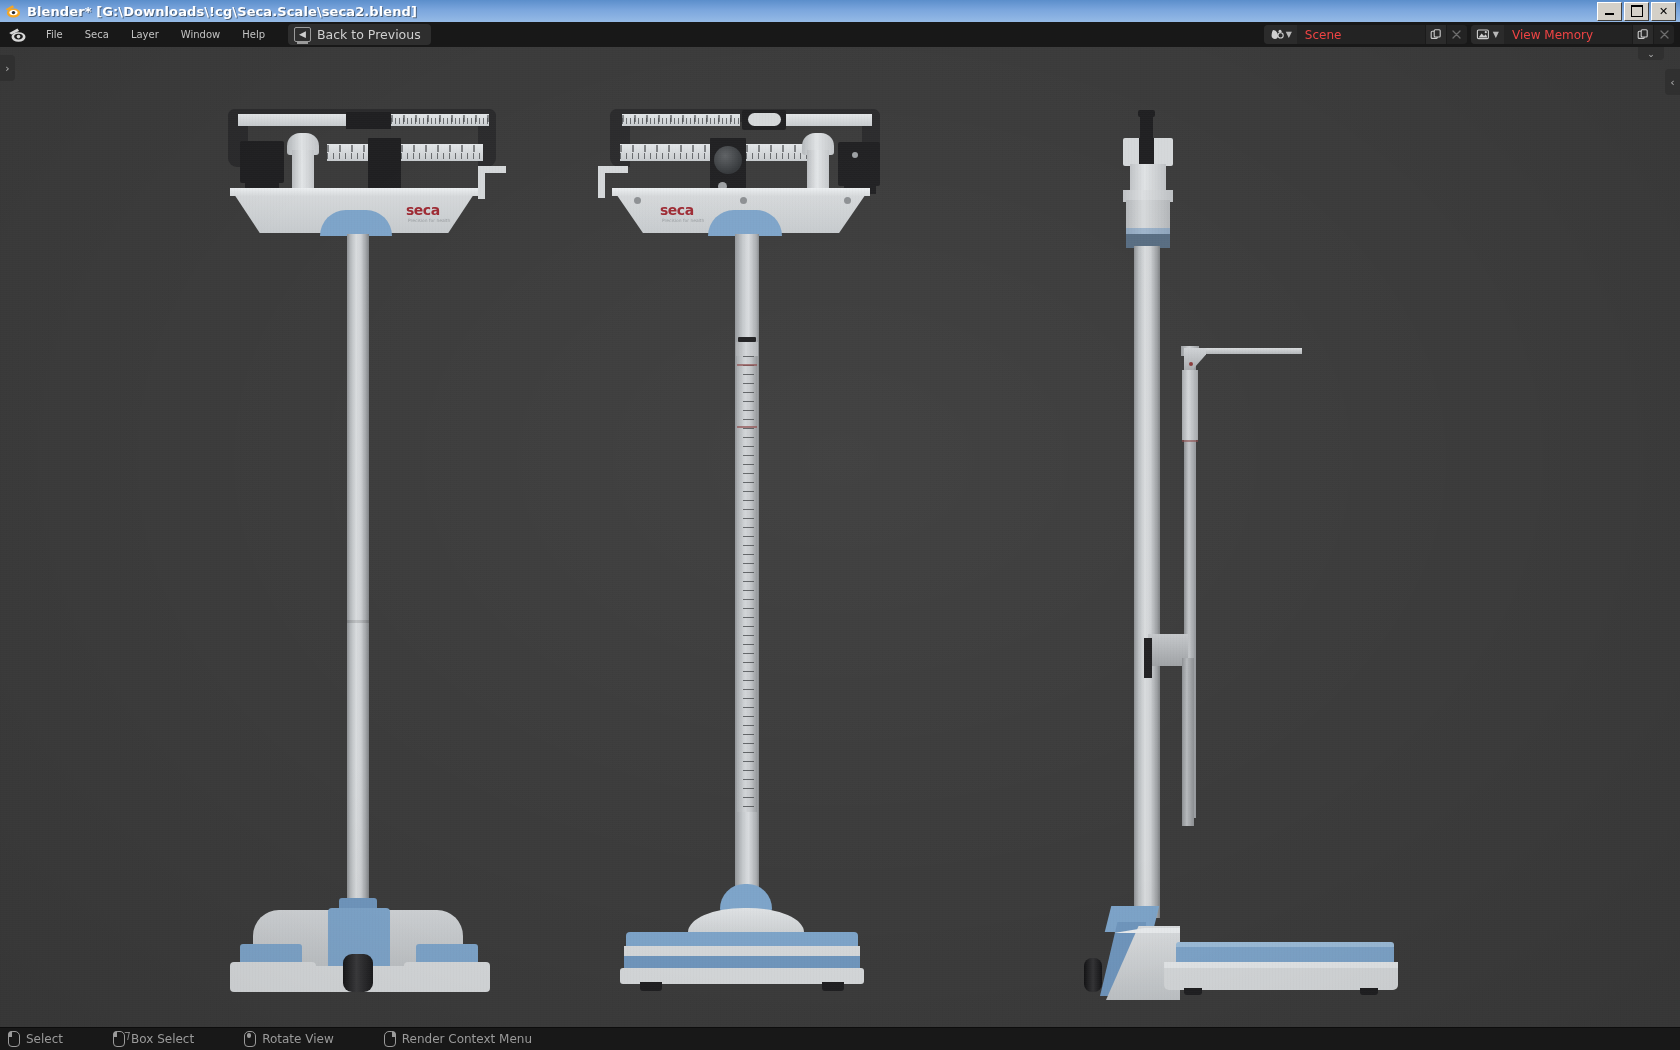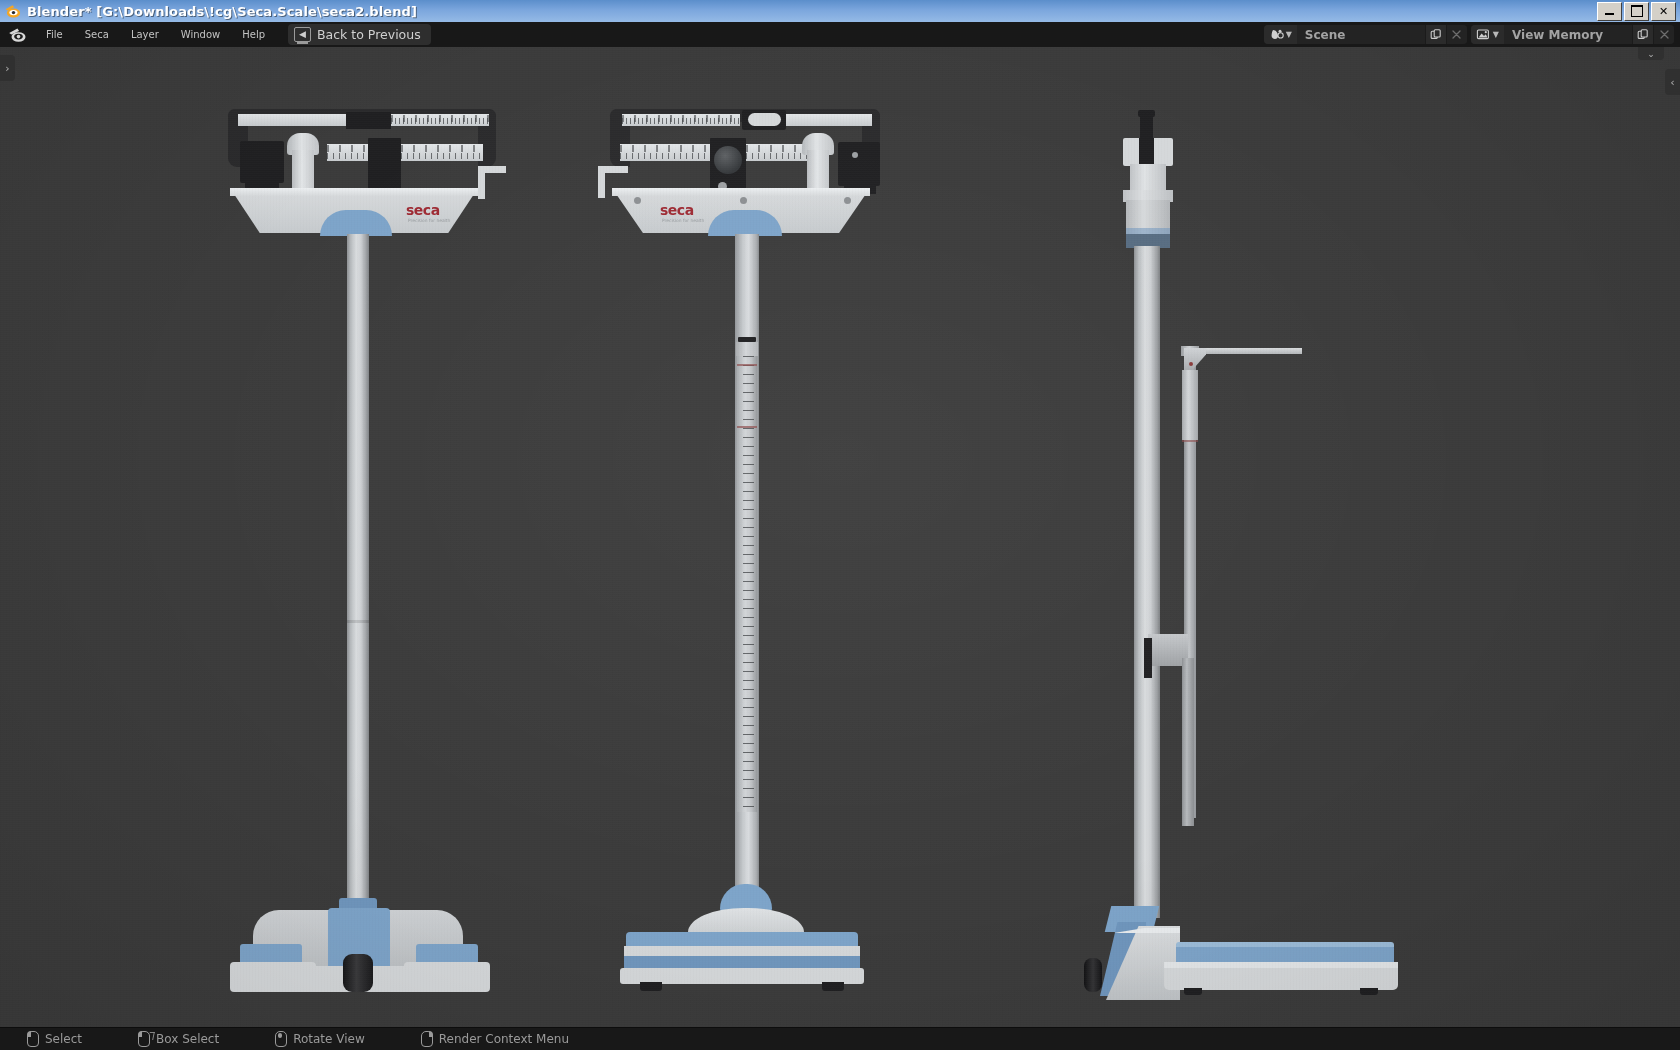--- a/index.html
+++ b/index.html
@@ -37,21 +37,21 @@
   .scr-ico{width:15px;height:13px;border:1px solid #9a9a9a;border-radius:2px;position:relative;
     display:flex;align-items:center;justify-content:center;}
   .scr-ico:after{content:"";position:absolute;left:2px;right:2px;bottom:-3px;height:2px;background:#9a9a9a;}
   .scr-ico .arr{color:#cfcfcf;font-size:9px;line-height:9px;}
 
   .topbar-right{margin-left:auto;display:flex;align-items:center;gap:0;padding-right:6px;}
   .field{display:flex;align-items:center;height:19px;background:#232323;border-radius:4px;
     margin-left:4px;overflow:hidden;}
   .field .ico-btn{display:flex;align-items:center;gap:2px;padding:0 5px;height:100%;
     background:#2b2b2b;}
-  .field .nm{color:#a3a3a3;font-size:12px;padding:0 8px 0 8px;min-width:112px;white-space:nowrap;font-weight:bold;}
+  .field .nm{color:#ef4444;font-size:12px;padding:0 8px 0 8px;min-width:112px;white-space:nowrap;}
   .field .btn-sq{width:20px;height:19px;background:#2b2b2b;display:flex;align-items:center;
     justify-content:center;border-left:1px solid #1b1b1b;}
   .field .btn-sq.ghost{background:#232323;}
   .caret{color:#b9b9b9;font-size:8px;line-height:8px;}
 
   
   .viewport{position:absolute;left:0;top:47px;width:1680px;height:981px;
     background:#3b3b3b;overflow:hidden;}
   .vp-noise{position:absolute;inset:0;
     background-image:
@@ -94,21 +94,21 @@
 
   
   .tape{background:linear-gradient(to right,#a7abae,#d2d5d8 40%,#c6c9cc 65%,#96999c);}
   .tape-ticks{position:absolute;left:28%;right:14%;top:0;bottom:0;
     background-image:repeating-linear-gradient(to bottom,rgba(70,73,76,.8) 0 1px,transparent 1px 9px);}
 
   
   .statusbar{position:absolute;left:0;bottom:0;width:1680px;height:22px;background:#181818;
     display:flex;align-items:center;border-top:1px solid #0d0d0d;}
   .sb-item{display:flex;align-items:center;gap:6px;color:#9a9a9a;font-size:12px;white-space:nowrap;}
-  .sb-left{display:flex;align-items:center;padding-left:27px;gap:10px;}
+  .sb-left{display:flex;align-items:center;padding-left:8px;gap:4px;}
   .sb-left .sb-item{margin-right:46px;}
   .mouse{width:10px;height:14px;border:1.4px solid #9a9a9a;border-radius:5px 5px 4px 4px;
     position:relative;flex:0 0 auto;}
   .mouse:before{content:"";position:absolute;left:-1.4px;top:-1.4px;width:4.2px;height:6px;
     background:#9a9a9a;border-radius:5px 0 0 0;}
   .mouse.mid:before{left:2.3px;width:3.4px;border-radius:2px;top:1px;height:5px;}
   .mouse.right:before{left:auto;right:-1.4px;border-radius:0 5px 0 0;}
   .mouse.drag:after{content:"";position:absolute;right:-5px;top:0px;width:4px;height:7px;
     border-right:1.4px solid #9a9a9a;border-top:1.4px solid #9a9a9a;
     transform:skewX(-12deg);opacity:.85;}

